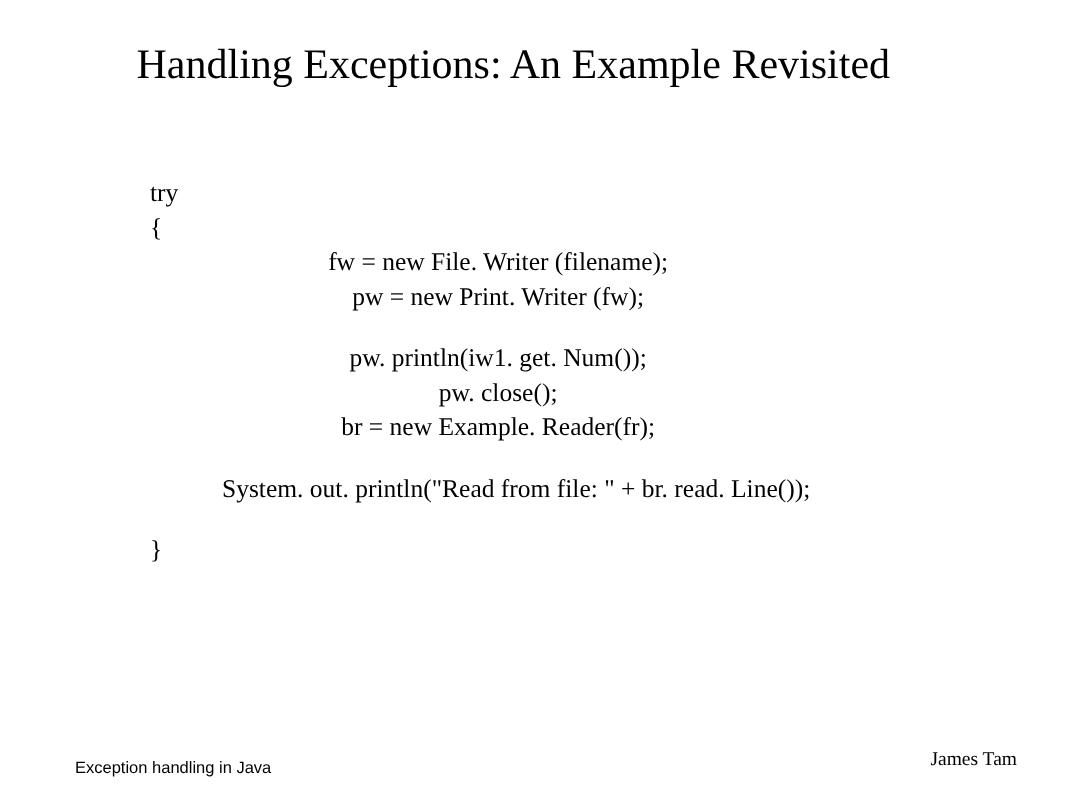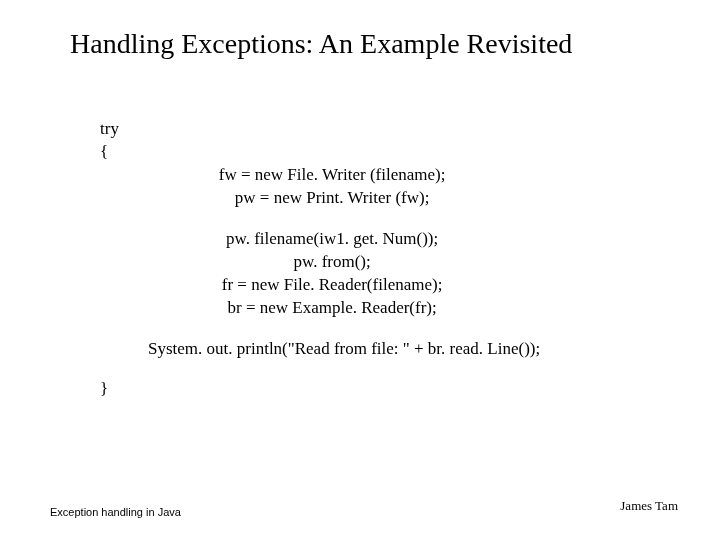--- a/index.html
+++ b/index.html
@@ -9,20 +9,21 @@
     background: #ffffff;
     font-family: "Times New Roman", Times, serif;
     color: #000000;
     position: relative;
     overflow: hidden;
   }
   .slide {
     width: 100%;
     height: 100%;
     position: relative;
+    padding-left: 21px;
   }
   .title {
     font-size: 28px;
     font-weight: normal;
     text-align: left;
     padding-top: 28px;
     padding-left: 70px;
   }
   .code-block {
     position: absolute;
@@ -58,23 +59,22 @@
 <div class="slide">
 
   <h1 class="title">Handling Exceptions: An Example Revisited</h1>
 
   <div class="code-block">
     <div class="code-line">try</div>
     <div class="code-line">{</div>
     <div class="code-line indent1">fw = new File. Writer (filename);</div>
     <div class="code-line indent1">pw = new Print. Writer (fw);</div>
     <div class="gap"></div>
-    <div class="code-line indent1">pw. filename(iw1. get. Num());</div>
-    <div class="code-line indent1">pw. from();</div>
-    <div class="code-line indent1">fr = new File. Reader(filename);</div>
+    <div class="code-line indent1">pw. println(iw1. get. Num());</div>
+    <div class="code-line indent1">pw. close();</div>
     <div class="code-line indent1">br = new Example. Reader(fr);</div>
     <div class="gap"></div>
     <div class="code-line indent2">System. out. println("Read from file: " + br. read. Line());</div>
     <div class="gap"></div>
     <div class="code-line">}</div>
   </div>
 
   <div class="footer-left">Exception handling in Java</div>
   <div class="footer-right">James Tam</div>
 

